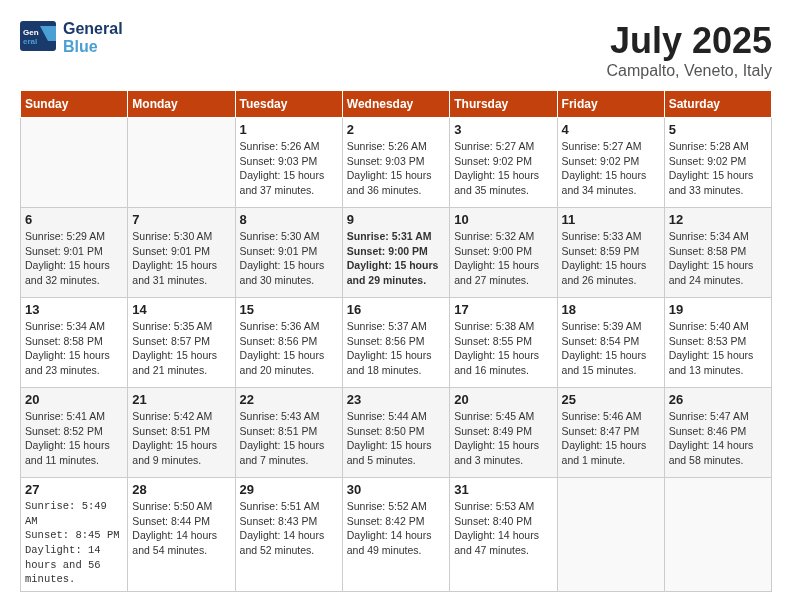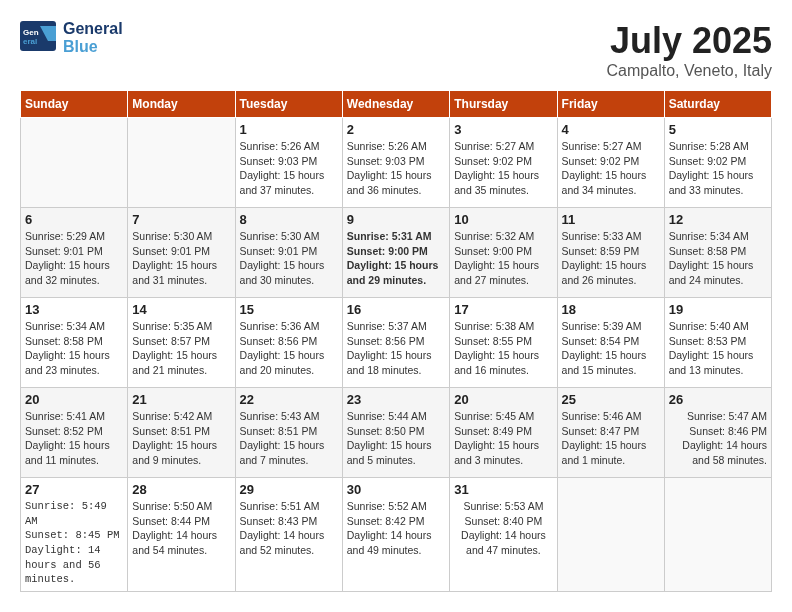--- a/index.html
+++ b/index.html
@@ -266,21 +266,21 @@
 Daylight: 15 hours and 3 minutes.</div>
         </td>
         <td>
           <span class="day-number">25</span>
           <div class="day-info" style="white-space: pre-line;">Sunrise: 5:46 AM
 Sunset: 8:47 PM
 Daylight: 15 hours and 1 minute.</div>
         </td>
         <td>
           <span class="day-number">26</span>
-          <div class="day-info" style="white-space: pre-line; text-align: right;">Sunrise: 5:47 AM
+          <div class="day-info" style="white-space: pre-line;">Sunrise: 5:47 AM
 Sunset: 8:46 PM
 Daylight: 14 hours and 58 minutes.</div>
         </td>
       </tr>
       <tr>
         <td>
           <span class="day-number">27</span>
           <div class="day-info" style="white-space: pre-line; font-family: Liberation Mono, monospace;">Sunrise: 5:49 AM
 Sunset: 8:45 PM
 Daylight: 14 hours and 56 minutes.</div>
@@ -298,21 +298,21 @@
 Daylight: 14 hours and 52 minutes.</div>
         </td>
         <td>
           <span class="day-number">30</span>
           <div class="day-info" style="white-space: pre-line;">Sunrise: 5:52 AM
 Sunset: 8:42 PM
 Daylight: 14 hours and 49 minutes.</div>
         </td>
         <td>
           <span class="day-number">31</span>
-          <div class="day-info" style="white-space: pre-line; text-align: center;">Sunrise: 5:53 AM
+          <div class="day-info" style="white-space: pre-line;">Sunrise: 5:53 AM
 Sunset: 8:40 PM
 Daylight: 14 hours and 47 minutes.</div>
         </td>
         <td class="empty-cell"></td>
         <td class="empty-cell"></td>
       </tr>
     </tbody>
 </table>
 
 </body></html>

